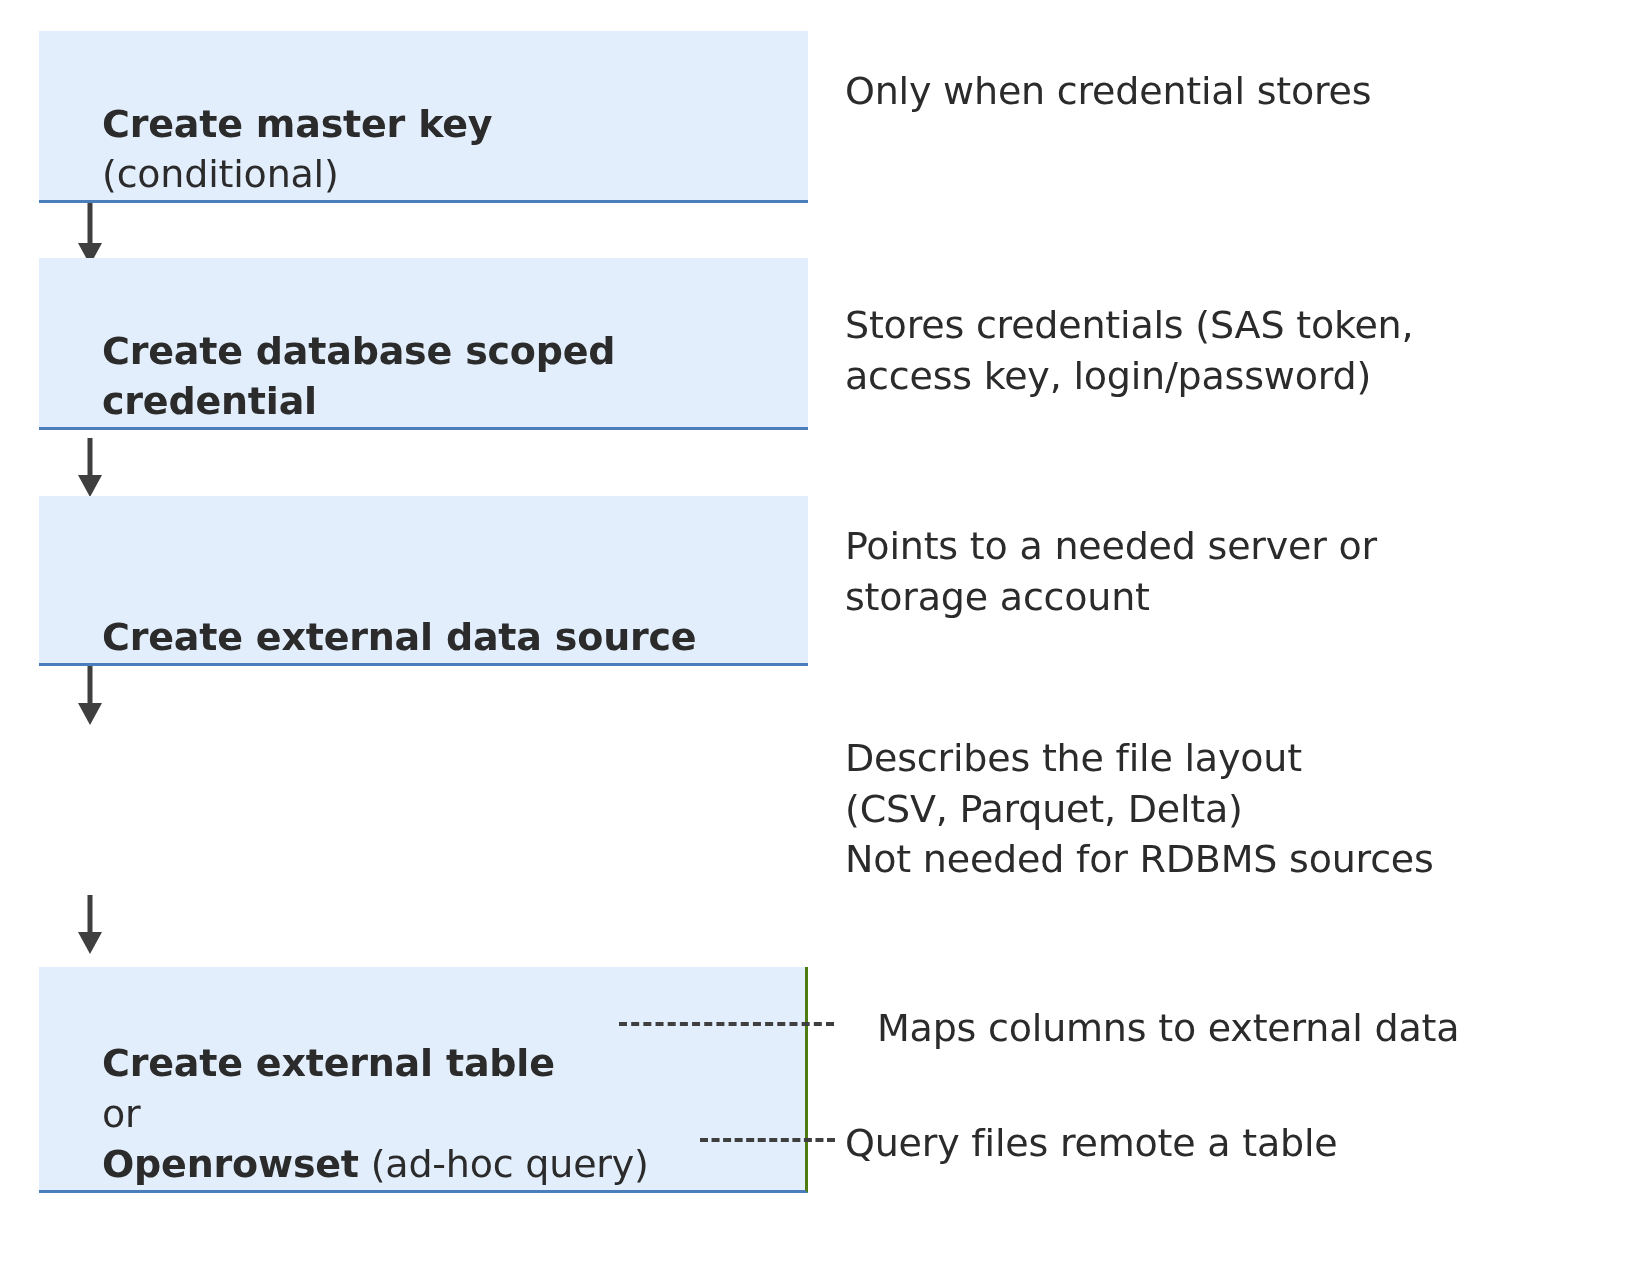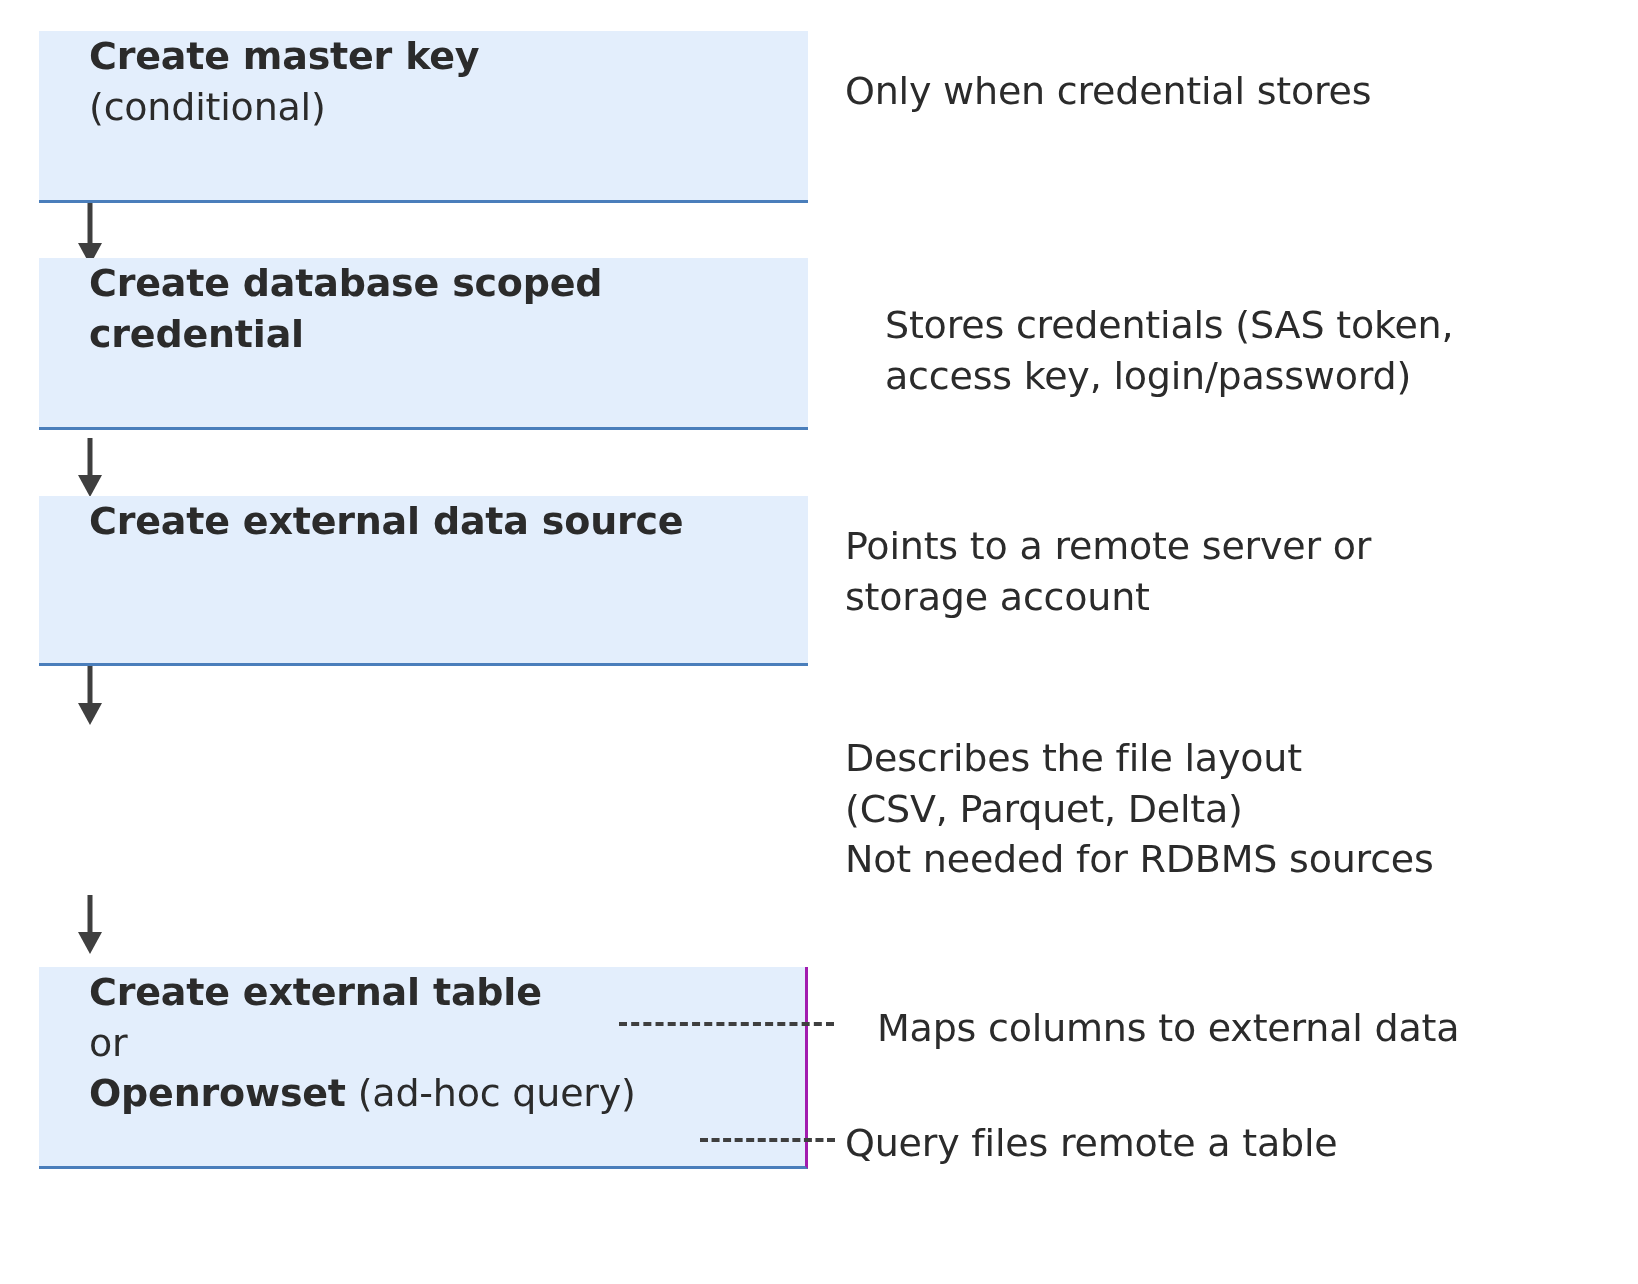--- a/index.html
+++ b/index.html
@@ -23,21 +23,22 @@
   
   .box {
     position: absolute;
     left: 39px;
     width: 769px;
     background: #e3eefc;
     border-bottom: 3px solid #4A7EBB;
     box-sizing: border-box;
     display: flex;
     flex-direction: column;
-    justify-content: flex-start;
+    justify-content: flex-end;
+    padding-left: 13px;
   }
   .box-inner {
     padding: 0 0 0 50px;
   }
   .line {
     font-size: 38px;
     line-height: 1.33;
     letter-spacing: -0.2px;
     white-space: nowrap;
   }
@@ -85,39 +86,39 @@
       <polygon points="4,40 28,40 16,62" fill="#3f3f3f"></polygon>
     </svg>
   </div>
 
   <div class="box" style="top:258px; height:172px;">
     <div class="box-inner">
       <div class="line b">Create database scoped</div>
       <div class="line b">credential</div>
     </div>
   </div>
-  <div class="note" style="top:300px;margin-left:40px;">
+  <div class="note" style="top:300px;">
     <div>Stores credentials (SAS token,</div>
     <div>access key, login/password)</div>
   </div>
 
   <div class="arrow" style="left:74px; top:438px; width:32px; height:60px;">
     <svg width="32" height="60" viewBox="0 0 32 60">
       <line x1="16" y1="0" x2="16" y2="41" stroke="#3f3f3f" stroke-width="5"></line>
       <polygon points="4,37 28,37 16,59" fill="#3f3f3f"></polygon>
     </svg>
   </div>
 
   <div class="box" style="top:496px; height:170px;">
     <div class="box-inner">
       <div class="line b">Create external data source</div>
     </div>
   </div>
   <div class="note" style="top:521px;">
-    <div>Points to a remote server or</div>
+    <div>Points to a needed server or</div>
     <div>storage account</div>
   </div>
 
   <div class="arrow" style="left:74px; top:666px; width:32px; height:60px;">
     <svg width="32" height="60" viewBox="0 0 32 60">
       <line x1="16" y1="0" x2="16" y2="41" stroke="#3f3f3f" stroke-width="5"></line>
       <polygon points="4,37 28,37 16,59" fill="#3f3f3f"></polygon>
     </svg>
   </div>
 
@@ -127,21 +128,21 @@
     <div>Not needed for RDBMS sources</div>
   </div>
 
   <div class="arrow" style="left:74px; top:895px; width:32px; height:60px;">
     <svg width="32" height="60" viewBox="0 0 32 60">
       <line x1="16" y1="0" x2="16" y2="41" stroke="#3f3f3f" stroke-width="5"></line>
       <polygon points="4,37 28,37 16,59" fill="#3f3f3f"></polygon>
     </svg>
   </div>
 
-  <div class="box" style="top:967px; height:202px; border-right:3px solid #a21caf;">
+  <div class="box" style="top:967px; height:226px; border-right:3px solid #4d7c0f;">
     <div class="box-inner">
       <div class="line b">Create external table</div>
       <div class="line">or</div>
       <div class="line"><span style="font-weight:bold;">Openrowset</span><span> (ad-hoc query)</span></div>
     </div>
   </div>
 
   <div class="dash" style="left:619px; top:1022px; width:215px;"></div>
 
   <div class="dash" style="left:700px; top:1138px; width:135px;"></div>

